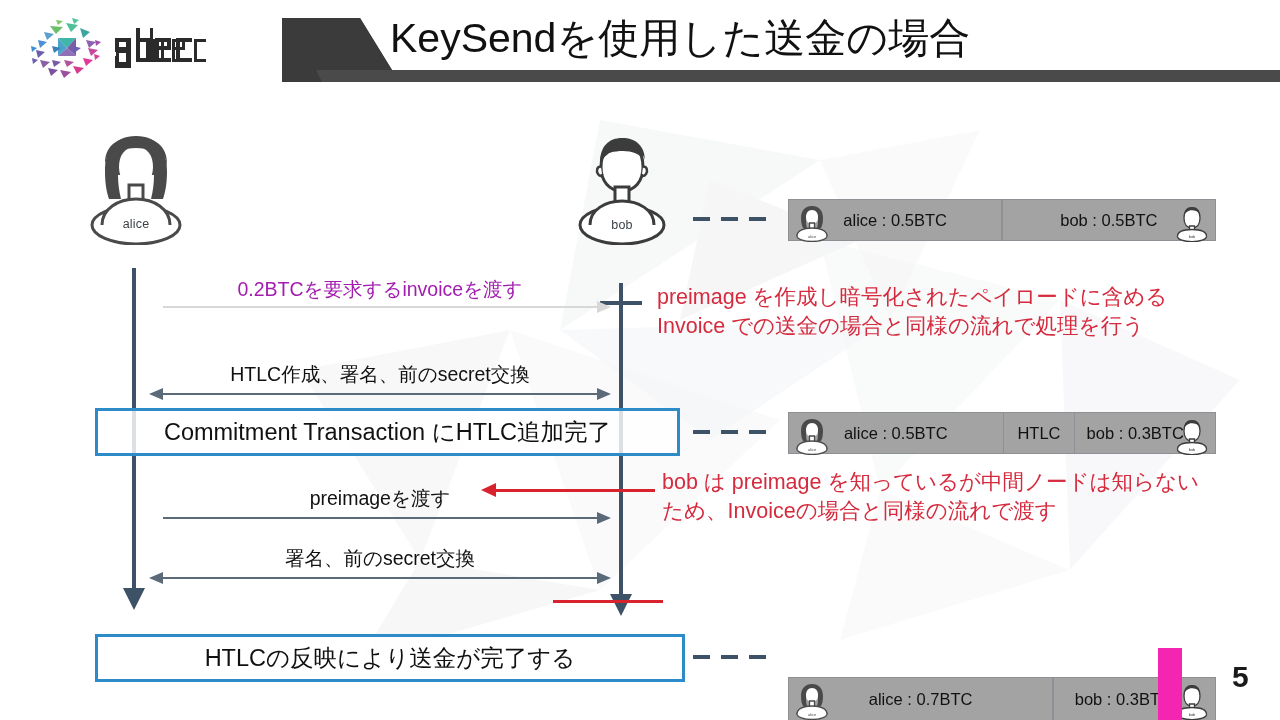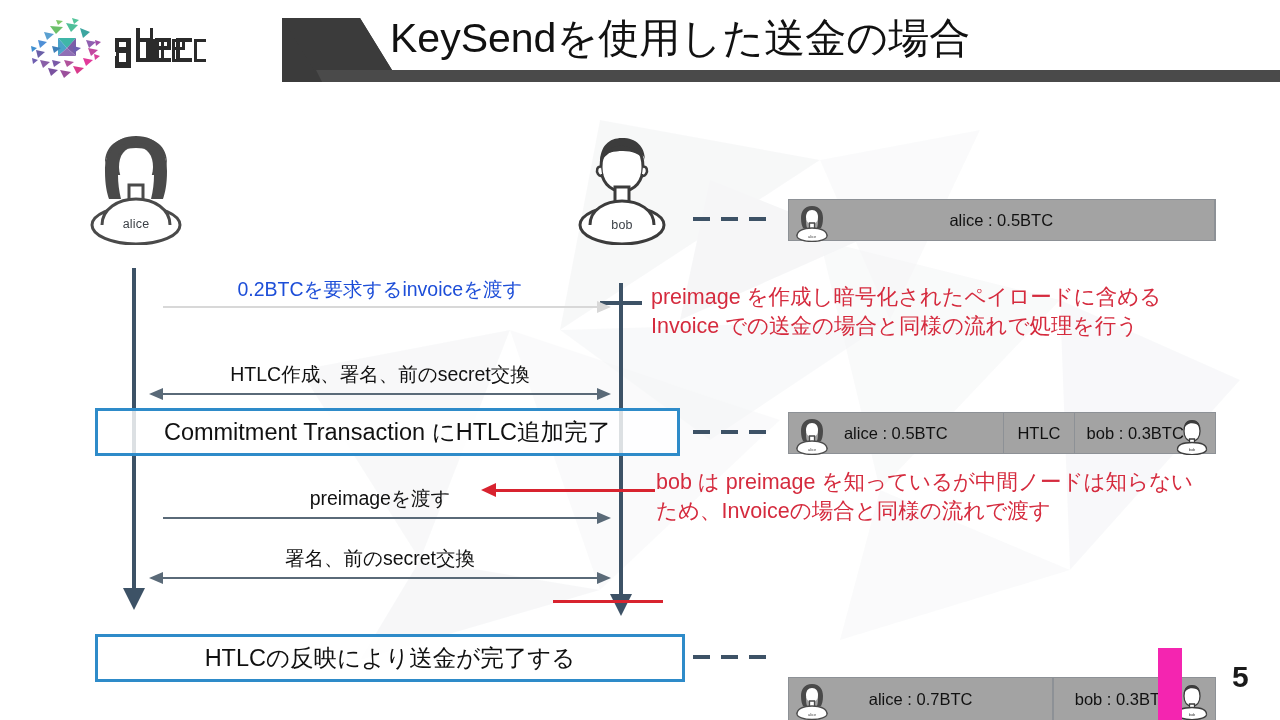--- a/index.html
+++ b/index.html
@@ -51,21 +51,21 @@
   }
 
   
   .msg { position: absolute; height: 2px; }
   .msg-line { position: absolute; left: 0; top: 0; height: 2px; width: 100%; }
   .msg-label {
     position: absolute; width: 100%; text-align: center;
     font-size: 19.5px; white-space: nowrap;
     color: #111111;
   }
-  .msg-label.faded { color: #1d4ed8; }
+  .msg-label.faded { color: #a21caf; }
   .head-r, .head-l {
     position: absolute; top: -5px;
     width: 0; height: 0;
     border-top: 6px solid transparent;
     border-bottom: 6px solid transparent;
   }
   .head-r { border-left: 14px solid #5a6a78; }
   .head-l { border-right: 14px solid #5a6a78; }
   .faded-line { background: #d8d8d8; }
   .faded-head { border-left-color: #d8d8d8 !important; }
@@ -99,20 +99,21 @@
 
   
   .dashes { position: absolute; display: flex; align-items: center; gap: 11px; }
   .dash { width: 17px; height: 4px; background: #3d5266; }
 
   
   .annot {
     position: absolute;
     color: #d52b3e; font-size: 21.5px; line-height: 1.35;
     white-space: nowrap;
+    margin-left: 6px;
   }
   .red-arrow { position: absolute; height: 3px; background: #d8232f; }
   .red-head {
     position: absolute; top: -6px; left: -14px;
     width: 0; height: 0;
     border-top: 7.5px solid transparent;
     border-bottom: 7.5px solid transparent;
     border-right: 15px solid #d8232f;
   }
 
@@ -329,20 +330,33 @@
           <path d="M11 11 C11 7 13 5 17 5 C21 5 23 7 23 11 L23 9 C23 6 21 5 17 5 C13 5 11 6 11 9 Z" fill="#4a4a4a"></path>
           <path d="M14.5 19 L14.5 24 C14.5 25.5 19.5 25.5 19.5 24 L19.5 19 Z" fill="#ffffff" stroke="#4a4a4a" stroke-width="1.3"></path>
           <ellipse cx="17" cy="32" rx="15" ry="5.5" fill="#ffffff" stroke="#4a4a4a" stroke-width="1.3"></ellipse>
           <path d="M2 32 C2 27 8 24 17 24 C26 24 32 27 32 32" fill="#ffffff" stroke="#4a4a4a" stroke-width="1.3"></path>
           <text x="17" y="33.6" font-size="4" text-anchor="middle" fill="#4a4a4a" font-family="Liberation Sans, sans-serif">alice</text>
         </svg>
       </div>
       <span>alice : 0.5BTC</span>
     </div>
     <div class="bal-div"></div>
+    <div class="bal-cell" style="flex:1 1 50%;">
+      <span>bob : 0.5BTC</span>
+      <div class="mini-av right">
+        <svg width="34" height="38" viewBox="0 0 34 38">
+          <path d="M17 4 C12 4 9 8 9 14 C9 20 12 24 17 24 C22 24 25 20 25 14 C25 8 22 4 17 4 Z" fill="#ffffff" stroke="#3c3c3c" stroke-width="1.3"></path>
+          <path d="M9 12 C9 6 12 3 17 3 C22 3 25 6 25 11 C25 9 23 8 21 7 C18 6 14 6 12 8 C10 9 9.5 10 9 12 Z" fill="#3c3c3c"></path>
+          <path d="M14.5 22 L14.5 26 C14.5 27.5 19.5 27.5 19.5 26 L19.5 22 Z" fill="#ffffff" stroke="#3c3c3c" stroke-width="1.3"></path>
+          <ellipse cx="17" cy="32.5" rx="14.5" ry="5.2" fill="#ffffff" stroke="#3c3c3c" stroke-width="1.3"></ellipse>
+          <path d="M2.5 32.5 C2.5 28 8 25.5 17 25.5 C26 25.5 31.5 28 31.5 32.5" fill="#ffffff" stroke="#3c3c3c" stroke-width="1.3"></path>
+          <text x="17" y="34" font-size="4" text-anchor="middle" fill="#3c3c3c" font-family="Liberation Sans, sans-serif">bob</text>
+        </svg>
+      </div>
+    </div>
   </div>
 
   <div class="balance" style="left:788px;top:412px;width:428px;height:42px;">
     <div class="bal-cell" style="flex:1 1 52%;">
       <div class="mini-av left">
         <svg width="34" height="38" viewBox="0 0 34 38">
           <path d="M17 2 C9 2 6 8 6 14 C6 19 7 22 8 24 L12 24 C11 21 11 18 11 15 L23 15 C23 18 23 21 22 24 L26 24 C27 22 28 19 28 14 C28 8 25 2 17 2 Z" fill="#4a4a4a"></path>
           <path d="M17 6 C13 6 11 9 11 13 C11 17 13 20 17 20 C21 20 23 17 23 13 C23 9 21 6 17 6 Z" fill="#ffffff"></path>
           <path d="M11 11 C11 7 13 5 17 5 C21 5 23 7 23 11 L23 9 C23 6 21 5 17 5 C13 5 11 6 11 9 Z" fill="#4a4a4a"></path>
           <path d="M14.5 19 L14.5 24 C14.5 25.5 19.5 25.5 19.5 24 L19.5 19 Z" fill="#ffffff" stroke="#4a4a4a" stroke-width="1.3"></path>

